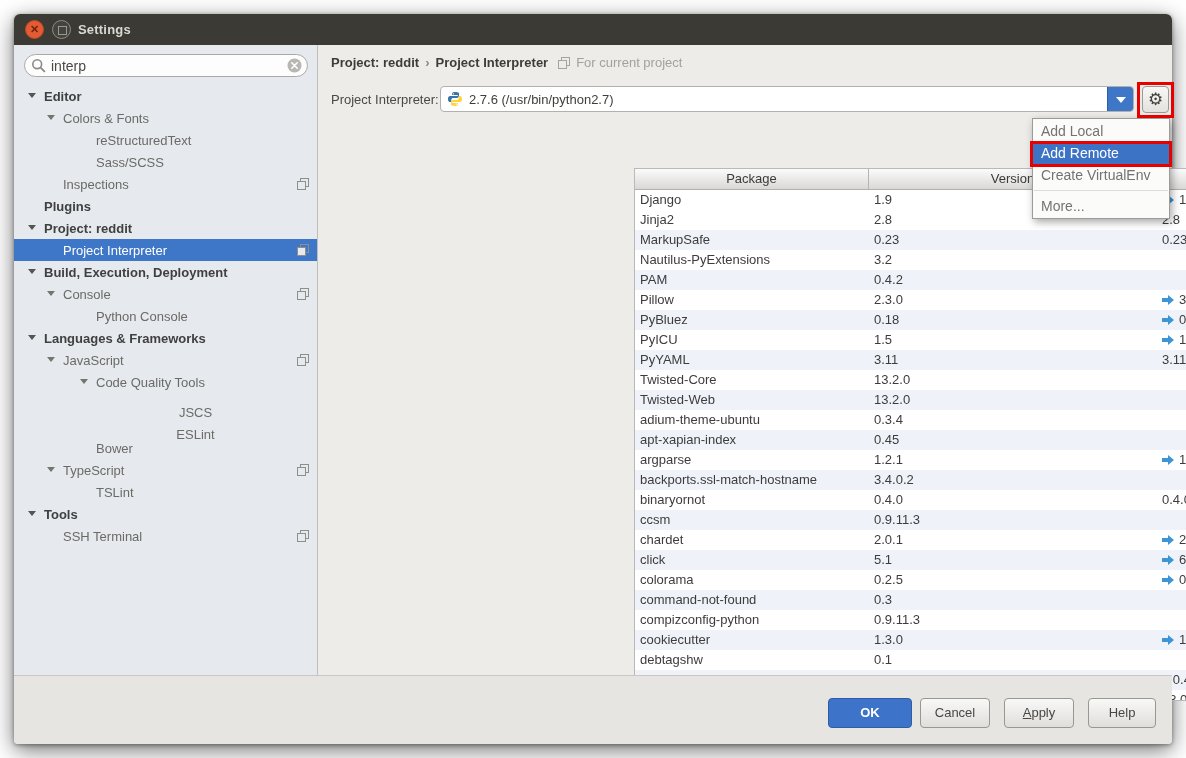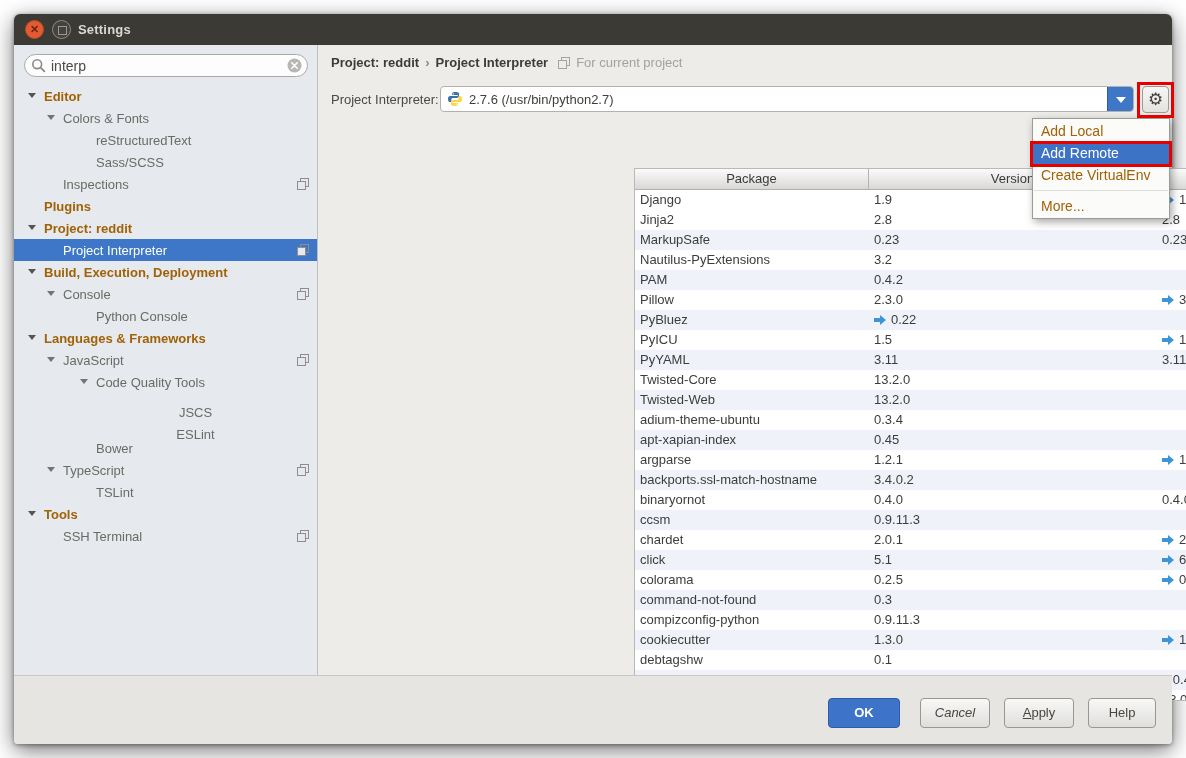--- a/index.html
+++ b/index.html
@@ -25,21 +25,21 @@
   .vsep { position:absolute; left:303px; top:31px; width:1px; height:630px; background:#BFBDBA; }
 
   .search-wrap { position:relative; margin:9px 9px 8px 10px; height:23px; }
   .search-input { width:100%; height:23px; border:1px solid #ABA9A5; border-radius:12px; background:#FDFDFD;
     padding:0 26px 0 26px; font-family:"Liberation Sans",sans-serif; font-size:14px; color:#4A4945; outline:none; }
   .search-icon { position:absolute; left:7px; top:4px; width:15px; height:15px; }
   .clear-icon { position:absolute; right:6px; top:4px; width:15px; height:15px; cursor:pointer; }
 
   .tree { font-size:13px; color:#6B6A66; }
   .tree-row { display:flex; align-items:center; height:22px; cursor:pointer; position:relative; }
-  .tree-row.bold { font-weight:bold; color:#a16207; }
+  .tree-row.bold { font-weight:bold; color:#404040; }
   .tree-row.lvl1 { padding-left:12px; }
   .tree-row.lvl2 { padding-left:31px; }
   .tree-row.lvl3 { padding-left:64px; }
   .tree-row.lvl4 { padding-left:60px;flex-direction:column; }
   .twisty { width:18px; height:12px; flex:0 0 auto; position:relative; }
   .twisty.show::before { content:""; position:absolute; left:2px; top:3px;
     border-left:4px solid transparent; border-right:4px solid transparent; border-top:5px solid #75746F; }
   .tree-row.bold > .twisty.show::before { border-top-color:#55544F; }
   .tree-label { white-space:nowrap; }
   .tree-badge { margin-left:auto; margin-right:8px; flex:0 0 auto; width:12px; height:12px; }
@@ -80,33 +80,33 @@
   .tr.tint { background:#EFF3F9; }
   .td { white-space:nowrap; overflow:hidden; }
   .td-package { width:233px; padding-left:5px; }
   .td-version { width:288px; padding-left:6px; }
   .td-latest  { width:270px; padding-left:6px; display:flex; align-items:center; }
   .up-arrow { width:12px; height:10px; margin-right:5px; flex:0 0 auto; }
 
   
   .menu { position:absolute; left:1018px; top:104px; width:138px; background:#FBFBFA; border:1px solid #9B9B98;
     box-shadow:2px 3px 8px rgba(0,0,0,.35); z-index:50; padding:1px 0; }
-  .menu-item { height:22px; line-height:22px; font-size:14px; color:#a16207; padding-left:8px; cursor:pointer; white-space:nowrap; }
+  .menu-item { height:22px; line-height:22px; font-size:14px; color:#737373; padding-left:8px; cursor:pointer; white-space:nowrap; }
   .menu-item.selected { background:#3D73C5; color:#FFFFFF; }
   .menu-sep { height:1px; background:#DCDCDA; margin:4px 1px; }
   .annot-menu { left:-3px; top:22px; width:142px; height:26px; z-index:60; }
 
   
   .footer { position:absolute; left:0; top:661px; width:100%; height:69px; background:#E7E5E2;
     border-top:1px solid #C9C7C4; border-radius:0 0 4px 4px; }
   .btn { position:absolute; top:22px; height:30px; border:1px solid #999792; border-radius:4px;
     background:linear-gradient(#F8F8F7,#DFDEDB); font-family:"Liberation Sans",sans-serif;
     font-size:13px; color:#484742; text-align:center; line-height:28px; cursor:pointer; }
-  .btn-ok { left:814px; width:72px; background:#3D74C9; border-color:#2E5CA6; color:#FFFFFF; font-weight:bold; }
-  .btn-cancel { left:906px; width:70px;font-style:italic; }
+  .btn-ok { left:814px; width:84px; background:#3D74C9; border-color:#2E5CA6; color:#FFFFFF; font-weight:bold; }
+  .btn-cancel { left:906px; width:70px; }
   .btn-apply { left:990px; width:70px; }
   .btn-help { left:1074px; width:68px; }
 </style>
 </head>
 <body>
 
 <div class="window">
 
   <div class="titlebar">
     <div class="tb-btn tb-close"></div>
@@ -316,20 +316,21 @@
             <div class="td td-version">2.3.0</div>
             <div class="td td-latest">
               <svg class="up-arrow" viewBox="0 0 12 10">
                 <path d="M0 3h6V0l6 5-6 5V7H0z" fill="#3E95D6"></path>
               </svg>
               <span>3.1.1</span>
             </div>
           </div>
           <div class="tr tint">
             <div class="td td-package">PyBluez</div>
+            <div class="td td-version">0.18</div>
             <div class="td td-latest">
               <svg class="up-arrow" viewBox="0 0 12 10">
                 <path d="M0 3h6V0l6 5-6 5V7H0z" fill="#3E95D6"></path>
               </svg>
               <span>0.22</span>
             </div>
           </div>
           <div class="tr">
             <div class="td td-package">PyICU</div>
             <div class="td td-version">1.5</div>

